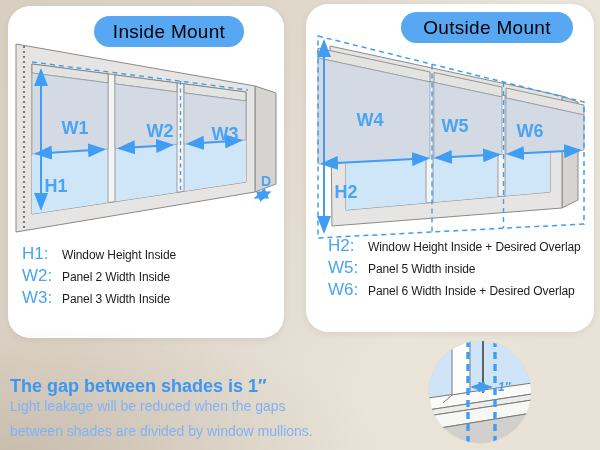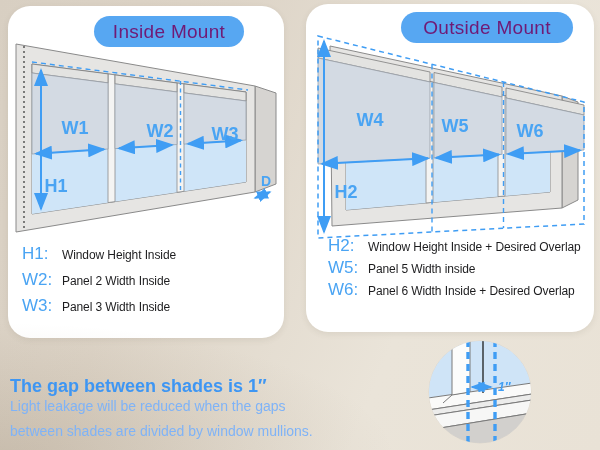--- a/index.html
+++ b/index.html
@@ -6,29 +6,29 @@
   .stage{position:relative;width:600px;height:450px;overflow:hidden;
     font-family:"Liberation Sans",sans-serif;
     background:linear-gradient(112deg,#d8cfc2 0%,#ddd4c7 30%,#eae4d9 68%,#e9e2d6 100%);}
   .stage::after{content:"";position:absolute;inset:0;pointer-events:none;
     background:radial-gradient(120% 55% at 0% 102%,rgba(128,108,82,.22),rgba(128,108,82,0) 55%);}
   .card{position:absolute;background:#ffffff;border-radius:22px;
     box-shadow:0 2px 6px rgba(90,75,55,.10);}
   .card-left{left:8px;top:6px;width:276px;height:332px;}
   .card-right{left:306px;top:4px;width:288px;height:328px;}
   .badge{position:absolute;display:flex;align-items:center;justify-content:center;
-    background:#57a7f2;color:#701a75;font-size:19px;font-weight:500;
+    background:#57a7f2;color:#000000;font-size:19px;font-weight:500;
     border-radius:16px;height:31px;z-index:5;letter-spacing:.3px;}
   .badge-left{left:86px;top:10px;width:150px;}
   .badge-right{left:95px;top:8px;width:172px;}
   .diagram{position:absolute;left:0;}
   .diag-left{top:30px;width:276px;height:208px;}
   .diag-right{top:26px;width:288px;height:212px;}
   .legend{position:absolute;display:flex;flex-direction:column;gap:4px;z-index:4;}
-  .legend-left{left:14px;top:238px;gap:8px;}
+  .legend-left{left:14px;top:238px;}
   .legend-right{left:22px;top:232px;}
   .lrow{display:flex;align-items:baseline;height:18px;}
   .lkey{color:#4aa4f3;font-size:17px;font-weight:500;min-width:36px;white-space:nowrap;}
   .ltext{color:#1d1d1f;font-size:12px;margin-left:4px;white-space:nowrap;letter-spacing:-.1px;}
   .foot-heading{position:absolute;left:10px;top:376px;font-size:18px;font-weight:bold;
     color:#3e96f3;z-index:3;}
   .foot-body{position:absolute;left:10px;top:394px;font-size:14px;color:#7fb3f7;
     line-height:25px;z-index:3;}
   .inset{position:absolute;left:428px;top:340px;z-index:3;}
   svg text{font-family:"Liberation Sans",sans-serif;}

